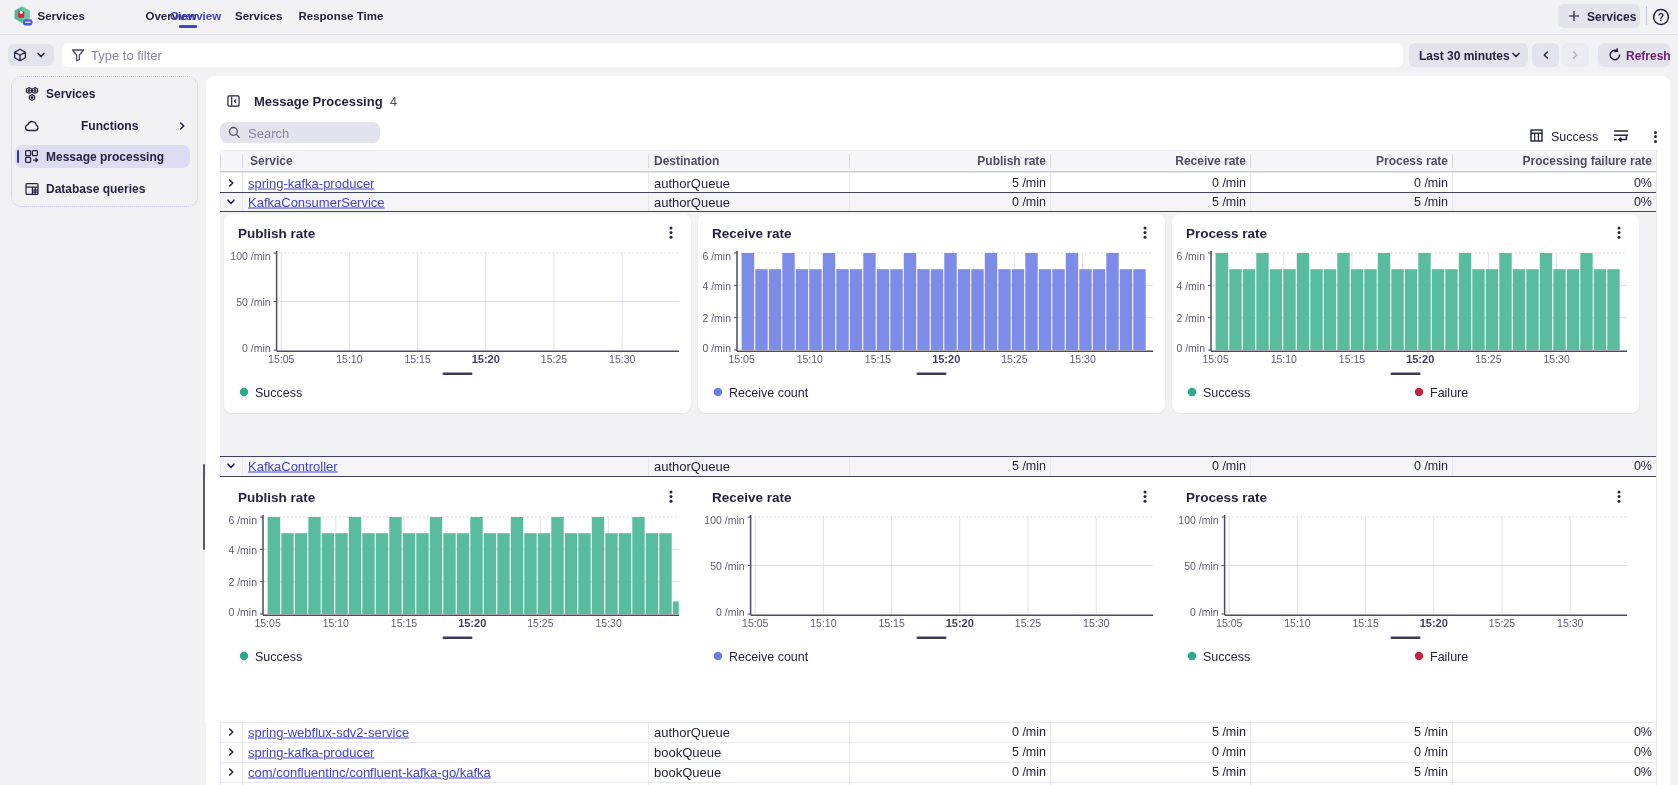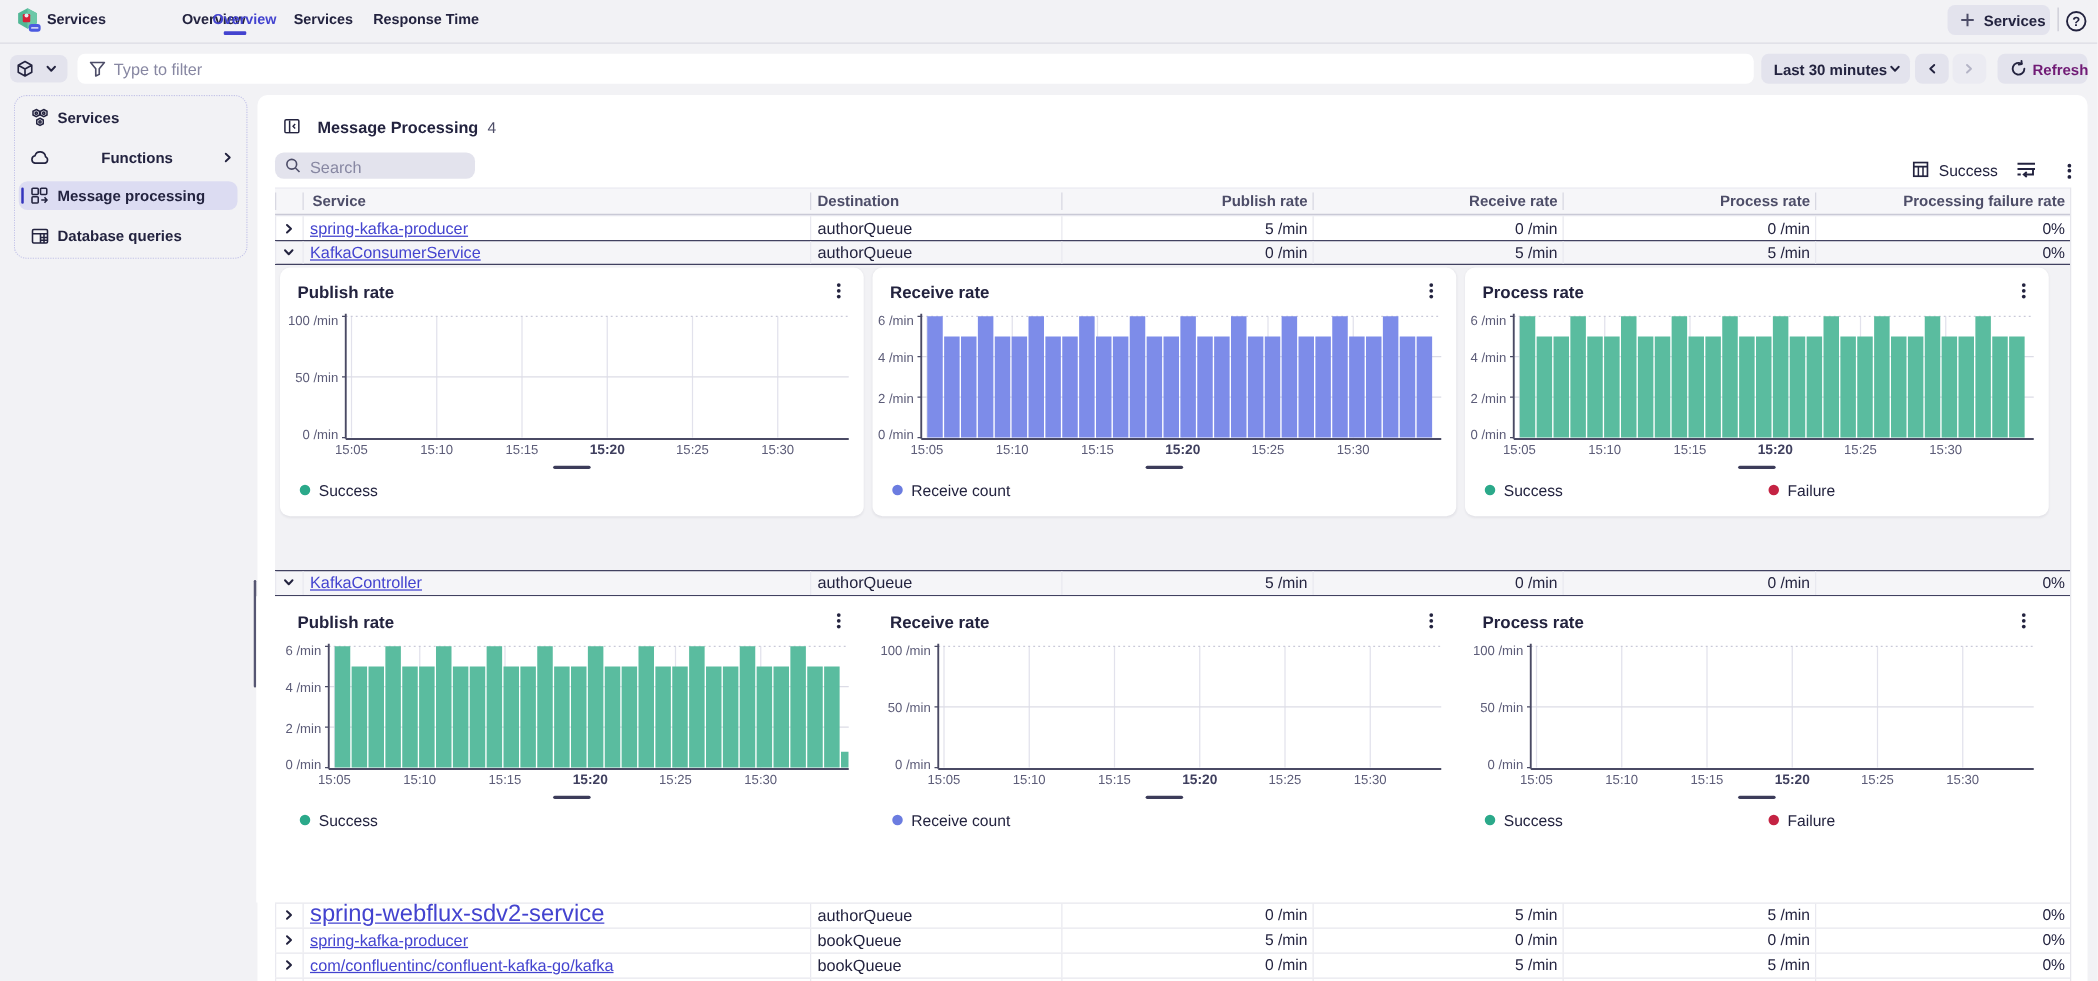--- a/index.html
+++ b/index.html
@@ -489,21 +489,21 @@
       <rect x="218.5" y="158.5" width="30" height="2.6" rx="1.3" fill="#3c3c5a"></rect>
       <circle cx="20" cy="178" r="4.2" fill="#2ba98a"></circle>
       <text x="31" y="182.5" font-size="12.5" fill="#23233f" font-family="Liberation Sans, sans-serif">Success</text>
       <circle cx="247" cy="178" r="4.2" fill="#c42343"></circle>
       <text x="258" y="182.5" font-size="12.5" fill="#23233f" font-family="Liberation Sans, sans-serif">Failure</text>
     </svg>
     <div style="position:absolute;left:219.5px;top:721.5px;width:1436.5px;height:20px;border-top:1px solid #e7e7ee;box-sizing:border-box;">
       <svg width="10" height="10" viewBox="0 0 10 10" style="position:absolute;left:6px;top:50%;transform:translateY(-50%);">
         <path d="M3.6 2 L6.8 5 L3.6 8" fill="none" stroke="#23233f" stroke-width="1.6" stroke-linecap="round" stroke-linejoin="round"></path>
       </svg>
-      <a style="position:absolute;left:28.5px;top:50%;transform:translateY(-50%);font-size:19px;color:#4343cf;text-decoration:underline;white-space:nowrap;text-align:right;">spring-webflux-sdv2-service</a>
+      <a style="position:absolute;left:28.5px;top:50%;transform:translateY(-50%);font-size:13px;color:#4343cf;text-decoration:underline;white-space:nowrap;text-align:right;">spring-webflux-sdv2-service</a>
       <div style="position:absolute;left:434.5px;top:50%;transform:translateY(-50%);font-size:13px;color:#23233f;">authorQueue</div>
       <div style="position:absolute;right:610px;top:50%;transform:translateY(-50%);font-size:12.5px;color:#23233f;">0 /min</div>
       <div style="position:absolute;right:410px;top:50%;transform:translateY(-50%);font-size:12.5px;color:#23233f;">5 /min</div>
       <div style="position:absolute;right:208px;top:50%;transform:translateY(-50%);font-size:12.5px;color:#23233f;">5 /min</div>
       <div style="position:absolute;right:4px;top:50%;transform:translateY(-50%);font-size:12.5px;color:#23233f;">0%</div>
       <div style="position:absolute;left:22.0px;top:0;bottom:0;width:1px;background:#e9e9f0;"></div>
       <div style="position:absolute;left:428.5px;top:0;bottom:0;width:1px;background:#e9e9f0;"></div>
       <div style="position:absolute;left:629.5px;top:0;bottom:0;width:1px;background:#e9e9f0;"></div>
       <div style="position:absolute;left:830.5px;top:0;bottom:0;width:1px;background:#e9e9f0;"></div>
       <div style="position:absolute;left:1030.5px;top:0;bottom:0;width:1px;background:#e9e9f0;"></div>

